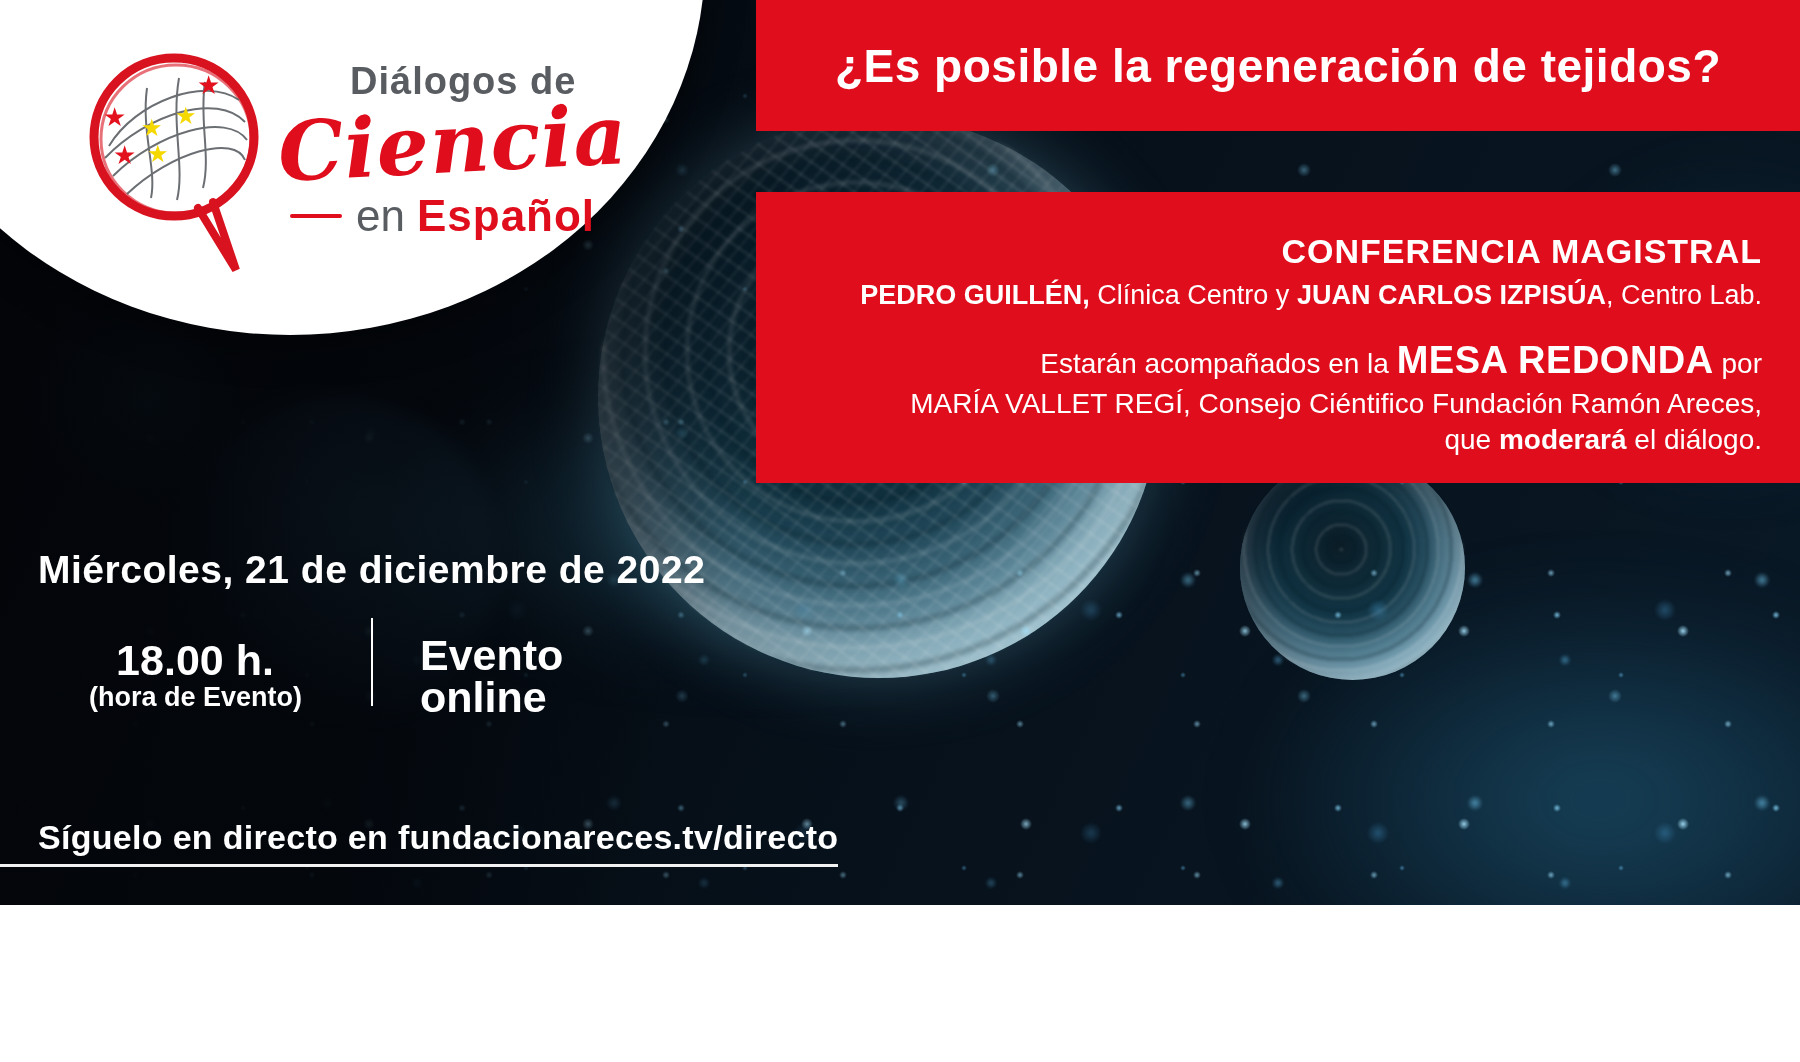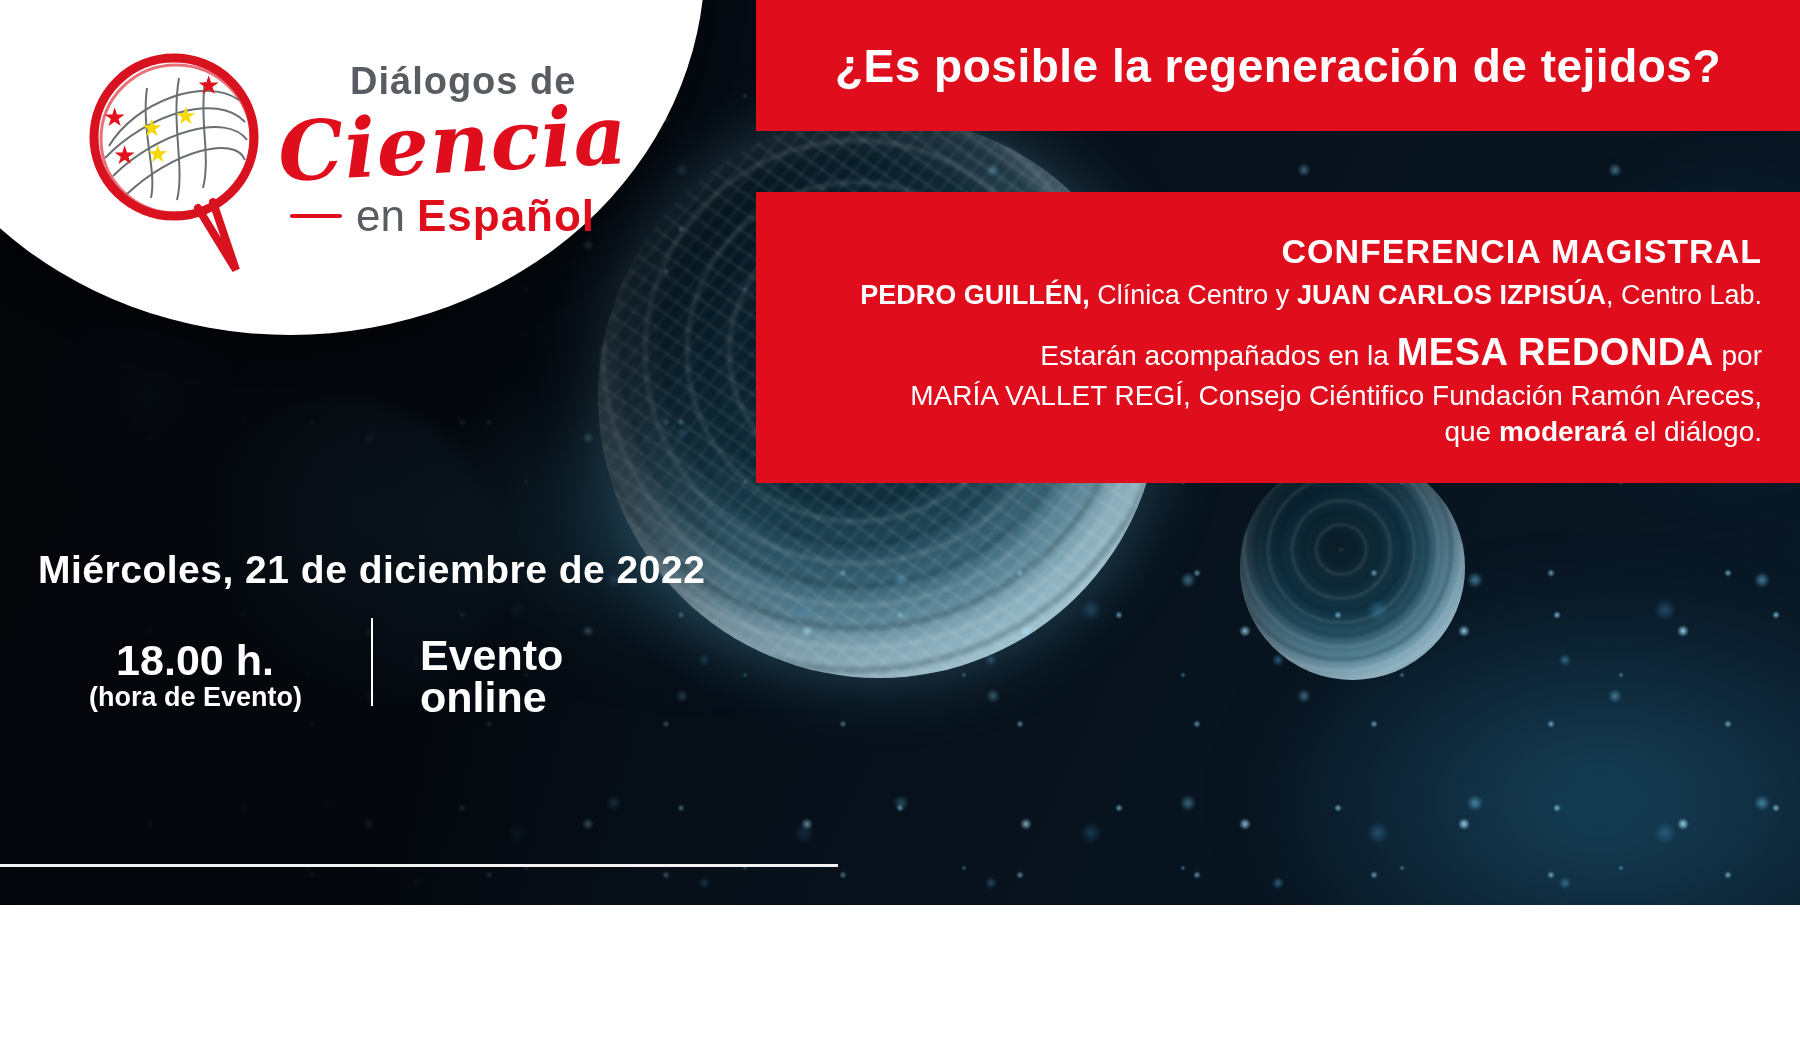--- a/index.html
+++ b/index.html
@@ -80,21 +80,21 @@
 
   
   .title-banner{position:absolute;left:756px;top:0;width:1044px;height:131px;background:var(--red);z-index:6;
     display:flex;align-items:center;justify-content:center;}
   .title-banner h1{color:#fff;font-size:46px;font-weight:700;letter-spacing:.5px;}
   .conf-box{position:absolute;left:756px;top:192px;width:1044px;height:291px;background:var(--red);z-index:6;
     color:#fff;text-align:right;padding:40px 38px 3px 30px;}
   .conf-box h2{font-size:34px;font-weight:700;letter-spacing:1px;}
   .speakers{font-size:27px;font-weight:400;margin-top:9px;}
   .speakers b{font-weight:700;}
-  .mesa1{font-size:28px;font-weight:400;margin-top:20px;}
+  .mesa1{font-size:28px;font-weight:400;margin-top:28px;}
   .mesa-big{font-size:38px;font-weight:700;letter-spacing:.5px;}
   .mesa2{font-size:28px;font-weight:400;margin-top:6px;}
   .mesa2 b{font-weight:400;margin-left:9px;}
   .mesa3{font-size:28px;font-weight:400;margin-top:4px;}
   .mesa3 b{font-weight:700;}
 
   
   .evt{position:absolute;z-index:7;color:#fff;}
   .date{left:38px;top:548px;font-size:39px;font-weight:700;letter-spacing:.5px;}
   .time{left:80px;top:636px;width:230px;text-align:center;font-size:43px;font-weight:700;}
@@ -179,20 +179,21 @@
 
   <div class="evt date">Miércoles, 21 de diciembre de 2022</div>
   <div class="evt time">18.00 h.</div>
   <div class="evt time-note">(hora de Evento)</div>
   <div class="vdiv"></div>
   <div class="evt fmt">
     <div>Evento</div>
     <div>online</div>
   </div>
 
+  <div class="stream"><span>Síguelo en directo en </span><span>fundacionareces.tv/directo</span></div>
   <div class="stream-underline"></div>
 
   <div class="footer">
 
     <div class="cam-dept">
       
       
       
     </div>
 

